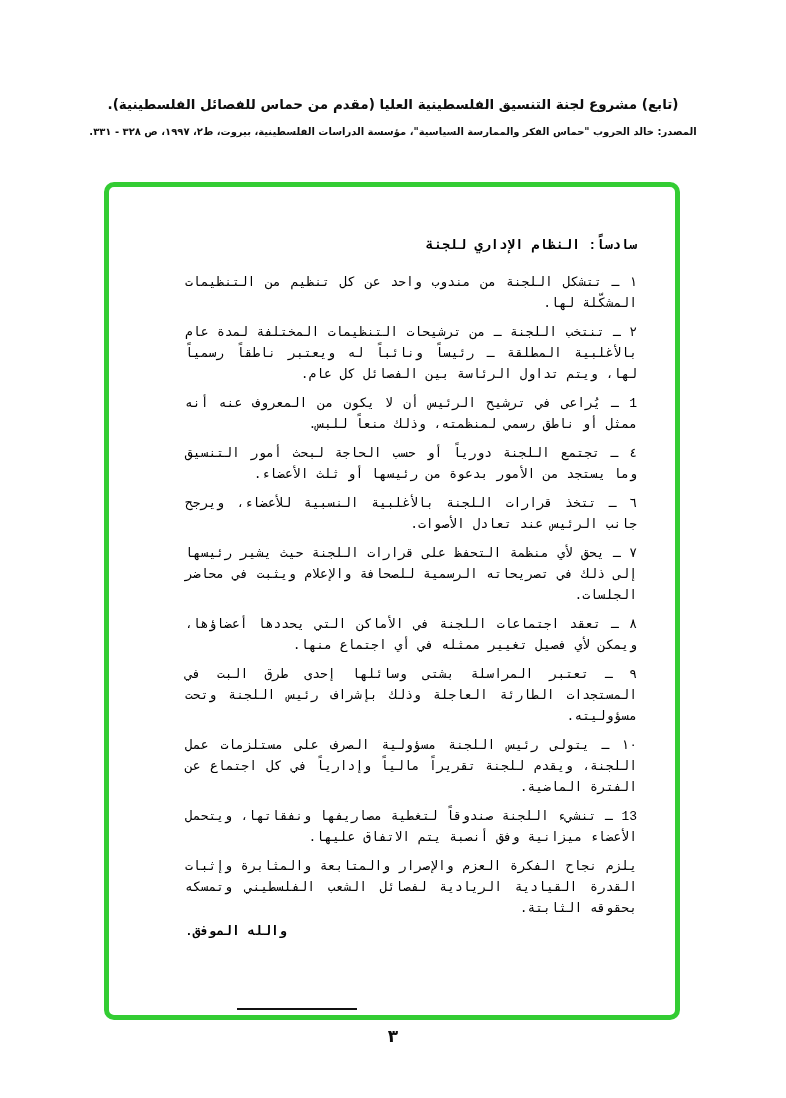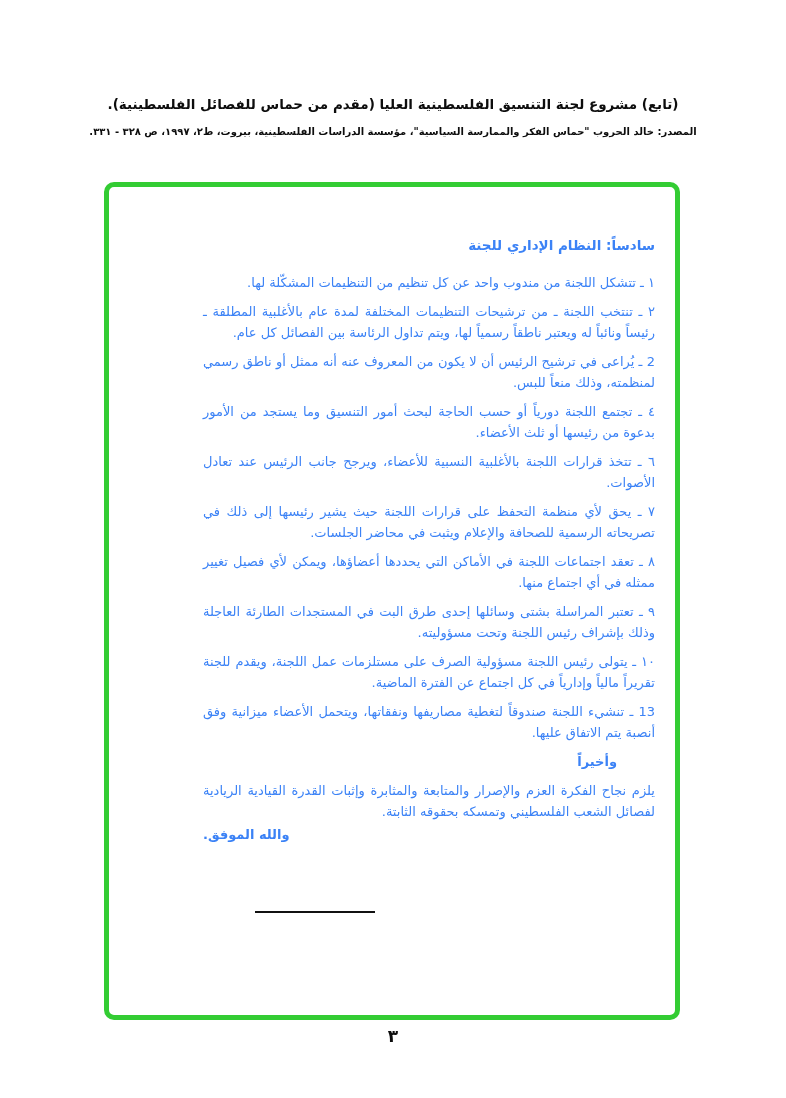--- a/index.html
+++ b/index.html
@@ -38,27 +38,28 @@
     left: 104px;
     width: 566px;
     height: 828px;
     border: 5px solid #33cc33;
     border-radius: 10px;
     background: #ffffff;
   }
   .scan-content {
     position: absolute;
     top: 48px;
-    right: 20px;
+    right: 38px;
     width: 452px;
     direction: rtl;
     text-align: justify;
     font-size: 13px;
     line-height: 21px;
-    color: #3b82f6;
+    color: #000000;
+    font-family: Liberation Mono, monospace;
   }
   .section-heading {
     font-size: 13.5px;
     font-weight: bold;
     margin: 0 0 16px 0;
   }
   .scan-content p { margin: 0 0 8px 0; }
   .finally {
     font-weight: bold;
     padding-right: 38px;
@@ -101,30 +102,29 @@
 
   <div class="doc-source">المصدر: خالد الحروب "حماس الفكر والممارسة السياسية"، مؤسسة الدراسات الفلسطينية، بيروت، ط٢، ١٩٩٧، ص ٣٢٨ - ٣٣١.</div>
 
   <div class="frame" style="border-color: rgb(51, 204, 51);">
     <div class="scan-content">
 
       <div class="section-heading">سادساً:  النظام الإداري للجنة</div>
 
       <p>١ ـ تتشكل اللجنة من مندوب واحد عن كل تنظيم من التنظيمات المشكّلة لها.</p>
       <p>٢ ـ تنتخب اللجنة ـ من ترشيحات التنظيمات المختلفة لمدة عام بالأغلبية المطلقة ـ رئيساً ونائباً له ويعتبر ناطقاً رسمياً لها، ويتم تداول الرئاسة بين الفصائل كل عام.</p>
-      <p>2 ـ يُراعى في ترشيح الرئيس أن لا يكون من المعروف عنه أنه ممثل أو ناطق رسمي لمنظمته، وذلك منعاً للبس.</p>
+      <p>1 ـ يُراعى في ترشيح الرئيس أن لا يكون من المعروف عنه أنه ممثل أو ناطق رسمي لمنظمته، وذلك منعاً للبس.</p>
       <p>٤ ـ تجتمع اللجنة دورياً أو حسب الحاجة لبحث أمور التنسيق وما يستجد من الأمور بدعوة من رئيسها أو ثلث الأعضاء.</p>
       <p>٦ ـ تتخذ قرارات اللجنة بالأغلبية النسبية للأعضاء، ويرجح جانب الرئيس عند تعادل الأصوات.</p>
       <p>٧ ـ يحق لأي منظمة التحفظ على قرارات اللجنة حيث يشير رئيسها إلى ذلك في تصريحاته الرسمية للصحافة والإعلام ويثبت في محاضر الجلسات.</p>
       <p>٨ ـ تعقد اجتماعات اللجنة في الأماكن التي يحددها أعضاؤها، ويمكن لأي فصيل تغيير ممثله في أي اجتماع منها.</p>
       <p>٩ ـ تعتبر المراسلة بشتى وسائلها إحدى طرق البت في المستجدات الطارئة العاجلة وذلك بإشراف رئيس اللجنة وتحت مسؤوليته.</p>
       <p>١٠ ـ يتولى رئيس اللجنة مسؤولية الصرف على مستلزمات عمل اللجنة، ويقدم للجنة تقريراً مالياً وإدارياً في كل اجتماع عن الفترة الماضية.</p>
       <p>13 ـ تنشيء اللجنة صندوقاً لتغطية مصاريفها ونفقاتها، ويتحمل الأعضاء ميزانية وفق أنصبة يتم الاتفاق عليها.</p>
 
-      <p class="finally">وأخيراً</p>
 
       <p class="closing-par">يلزم نجاح الفكرة العزم والإصرار والمتابعة والمثابرة وإثبات القدرة القيادية الريادية لفصائل الشعب الفلسطيني وتمسكه بحقوقه الثابتة.</p>
 
       <p class="blessing">والله الموفق.</p>
 
 
       <div class="divider"></div>
 
     </div>
   </div>

